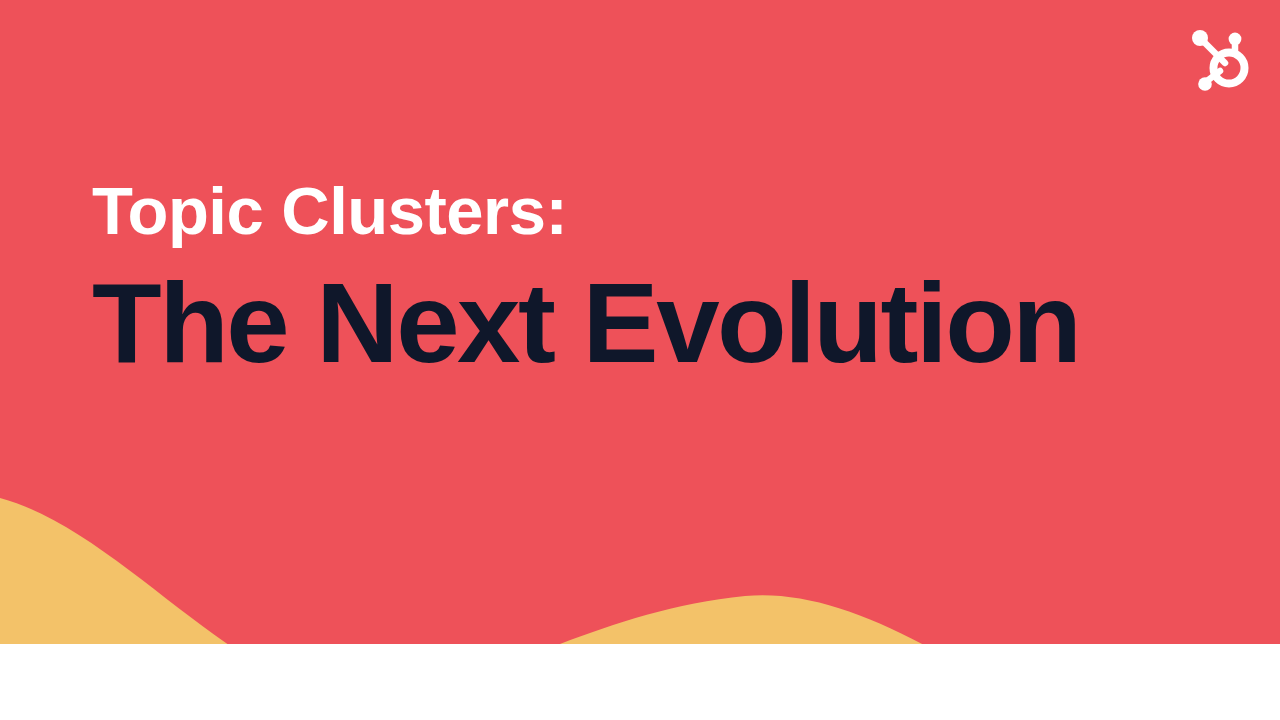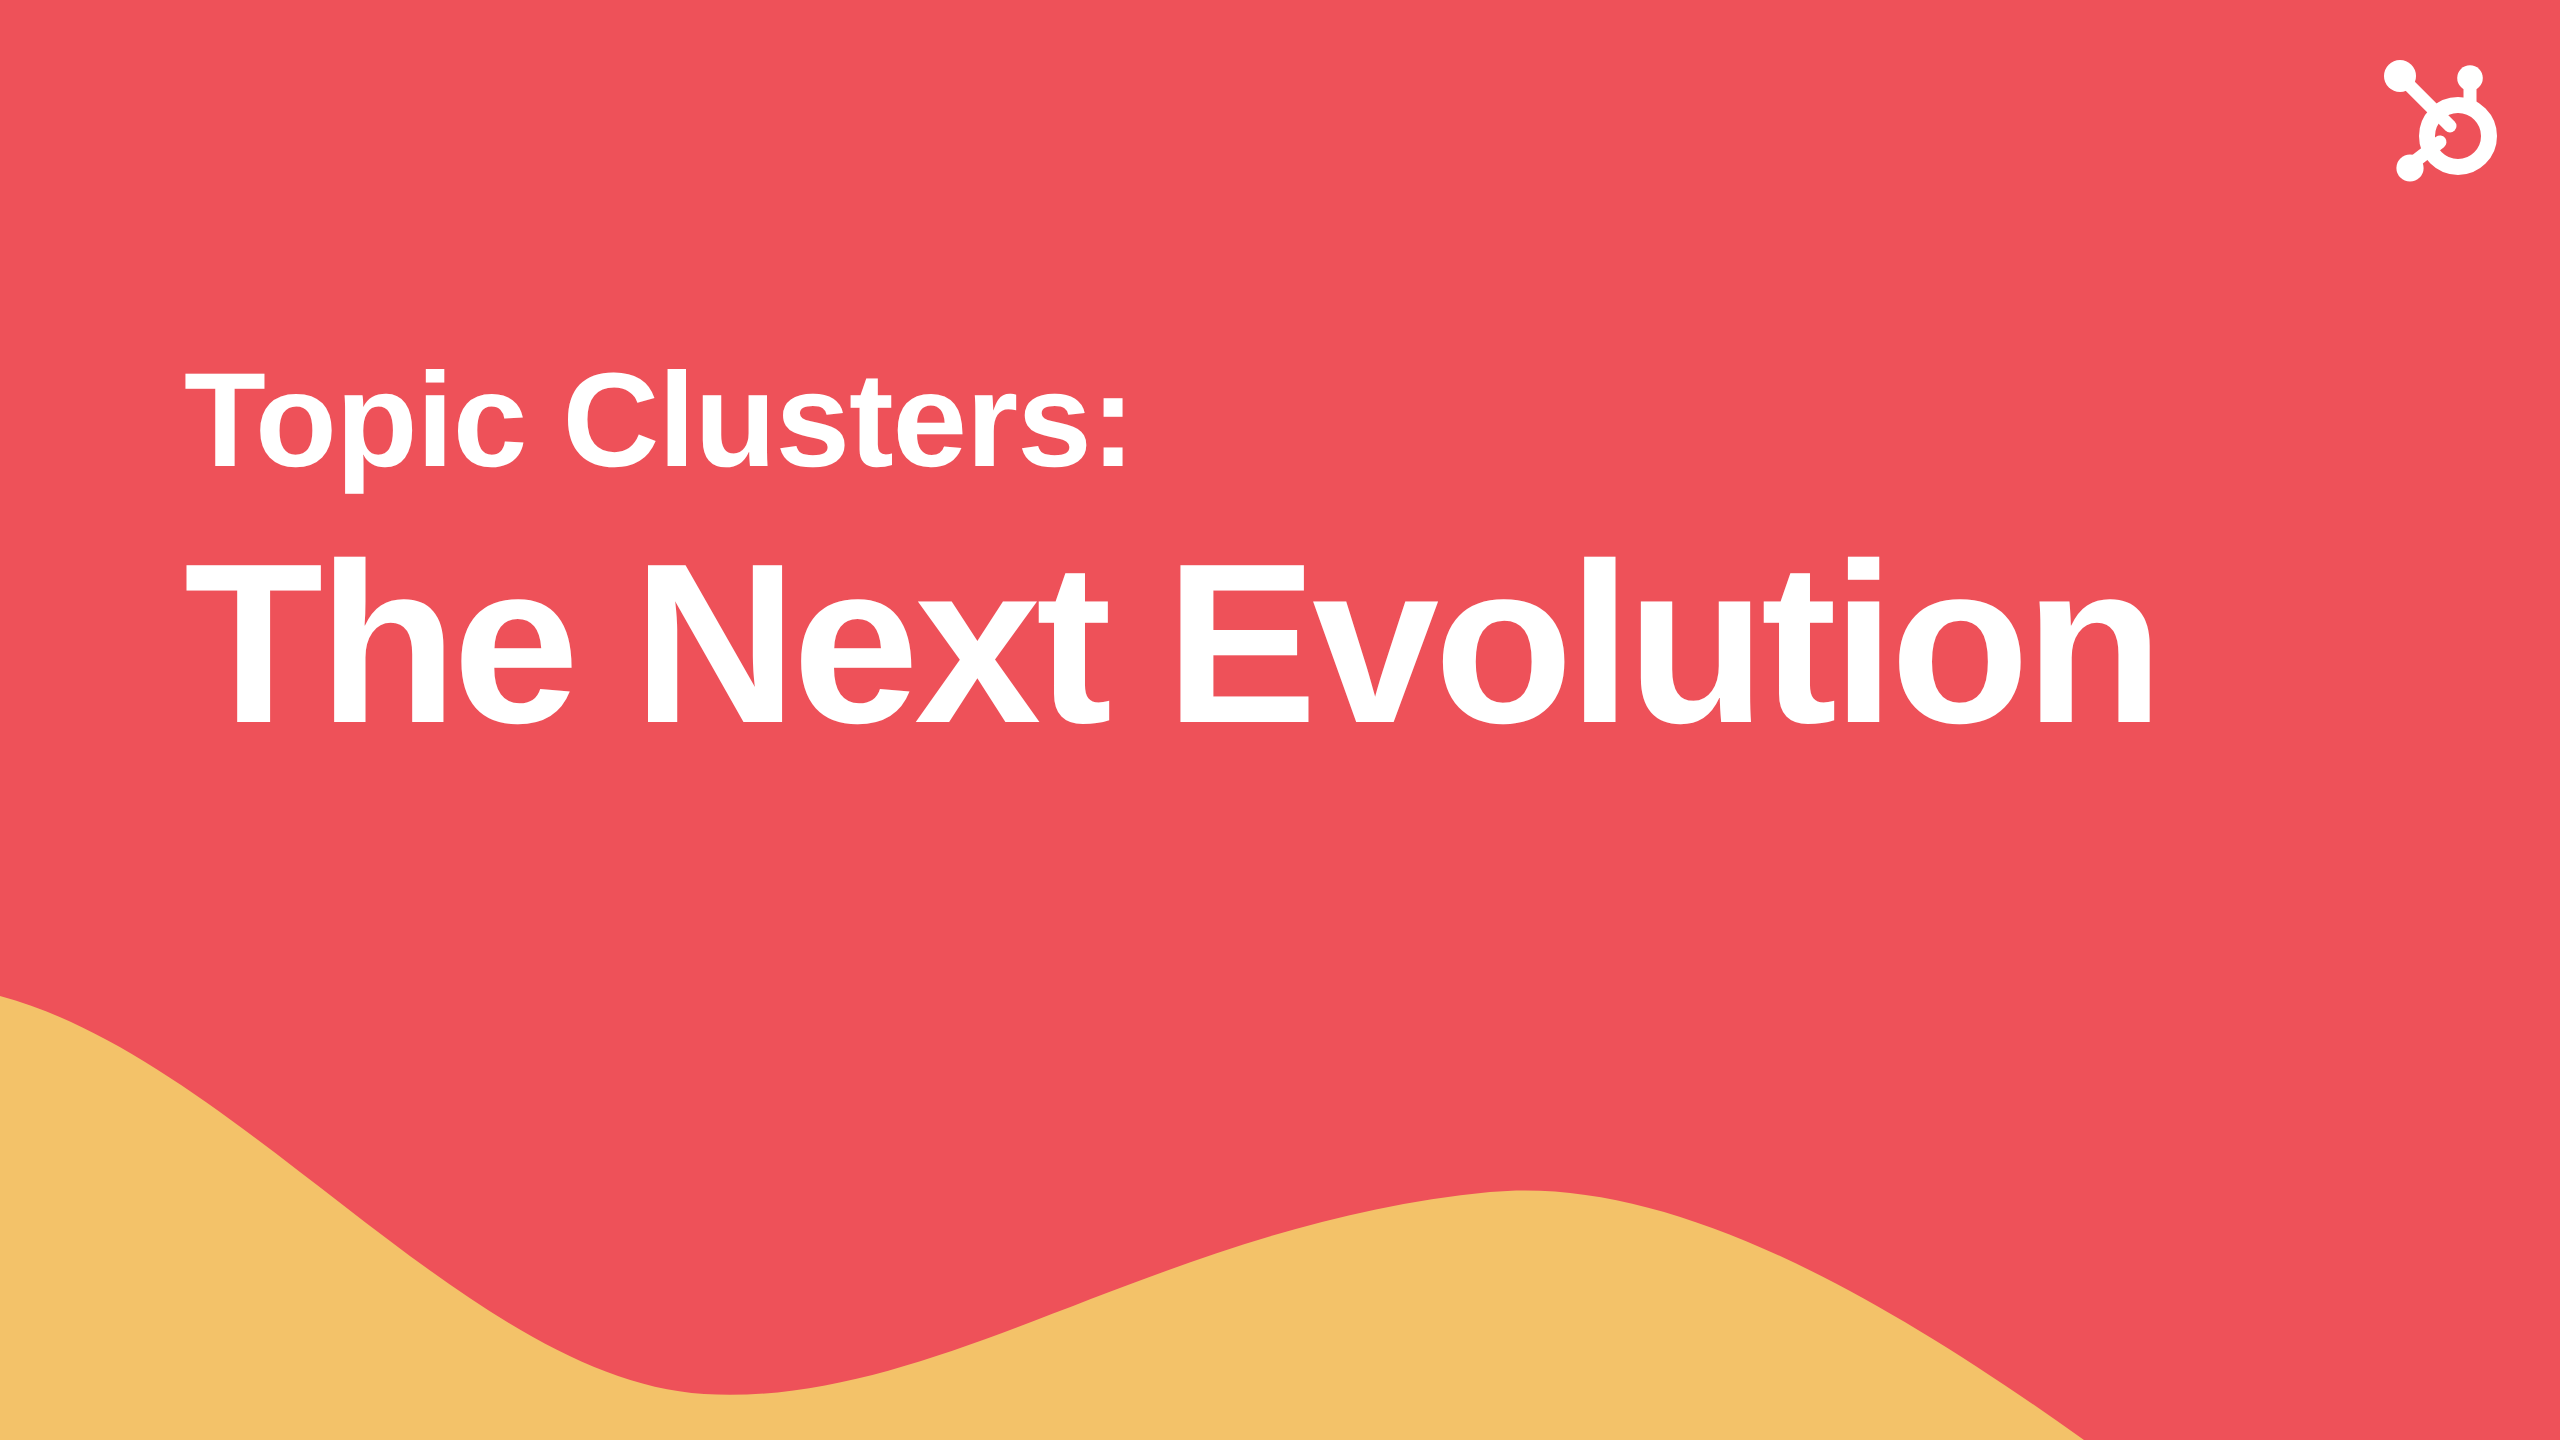--- a/index.html
+++ b/index.html
@@ -3,21 +3,21 @@
 <meta charset="utf-8">
 <style>
   html, body {
     margin: 0;
     padding: 0;
     background: #ffffff;
   }
   #slide {
     position: relative;
     width: 1280px;
-    height: 720px;
+    height: 644px;
     overflow: hidden;
     background: #ee5159;
     font-family: "Liberation Sans", sans-serif;
   }
   
   #wave-layer {
     position: absolute;
     inset: 0;
     width: 1280px;
     height: 720px;
@@ -41,21 +41,21 @@
   #subtitle {
     color: #ffffff;
     font-size: 67px;
     line-height: 78px;
     font-weight: 600;
     letter-spacing: -0.5px;
     margin: 0;
     white-space: nowrap;
   }
   #headline {
-    color: #ffffff;
+    color: #0f172a;
     font-size: 114px;
     line-height: 130px;
     font-weight: 700;
     letter-spacing: -2.5px;
     margin: 0;
     margin-top: 8px;
   }
   #headline .hl-line {
     display: block;
     white-space: nowrap;

